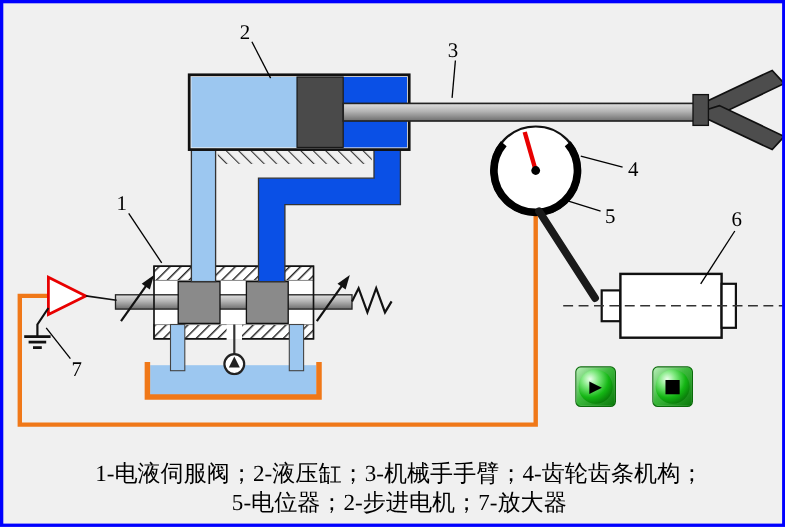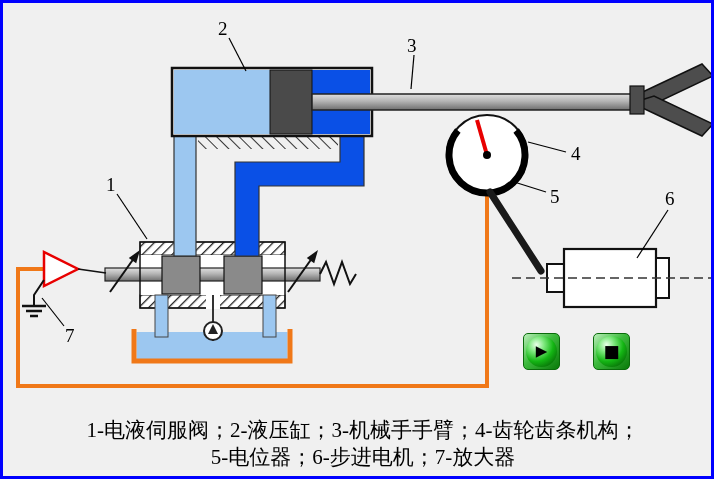--- a/index.html
+++ b/index.html
@@ -144,21 +144,21 @@
       <text x="665" y="205">6</text>
       <line x1="64" y1="326" x2="42" y2="298" stroke="#000" stroke-width="1.2"></line>
       <text x="65" y="342">7</text>
     </g>
 
     <rect x="1.5" y="1.5" width="711" height="476" fill="none" stroke="#0000ff" stroke-width="3"></rect>
   </svg>
 
   <div class="caption">
     <div>1-电液伺服阀；2-液压缸；3-机械手手臂；4-齿轮齿条机构；</div>
-    <div>5-电位器；6-步进电机；7-放大器</div>
+    <div>5-电位器；2-步进电机；7-放大器</div>
   </div>
 
   <button class="media-btn play" style="left:523px; top:333px;">
     <span class="orb">
       <span class="glyph">▶</span>
     </span>
   </button>
   <button class="media-btn stop" style="left:593px; top:333px;">
     <span class="orb">
       <span class="glyph">■</span>

